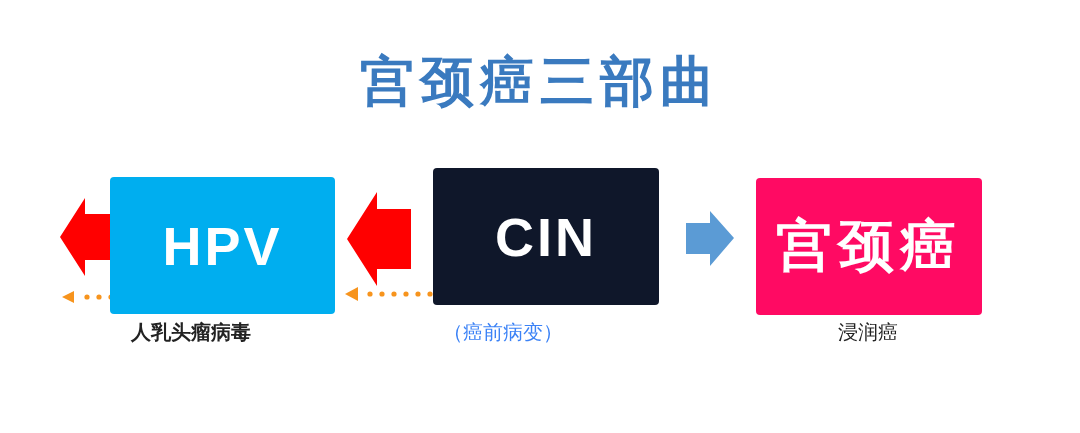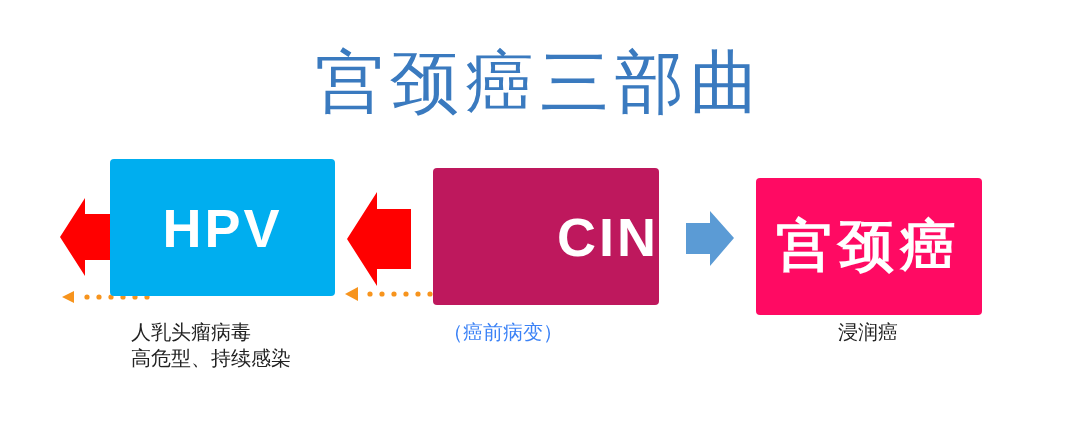--- a/index.html
+++ b/index.html
@@ -2,30 +2,30 @@
 <html><head>
   <meta charset="utf-8">
   <style>
     html, body { margin: 0; padding: 0; }
     body {
       width: 1080px; height: 433px; background: #ffffff; position: relative;
       overflow: hidden; font-family: "DejaVu Sans", "Liberation Sans", sans-serif;
     }
     .title {
       position: absolute; left: 0; width: 1080px; top: 50px; text-align: center;
-      font-size: 69px; font-weight: normal; color: #3a7abf; letter-spacing: 6px;
+      font-size: 54px; font-weight: bold; color: #3a7abf; letter-spacing: 6px;
       line-height: 64px;
     }
     .box {
       position: absolute; border-radius: 4px; display: flex; align-items: center;
       justify-content: center; color: #ffffff; font-weight: bold;
       font-family: "Liberation Sans", "DejaVu Sans", sans-serif;
     }
-    .box-hpv { left: 110px; top: 159px; width: 225px; height: 137px; background: #00aeef; font-size: 54px; letter-spacing: 3px; }
-    .box-cin { left: 433px; top: 168px; width: 226px; height: 137px; background: #be185d; font-size: 54px; letter-spacing: 3px; justify-content: flex-end; }
+    .box-hpv { left: 110px; top: 177px; width: 225px; height: 137px; background: #00aeef; font-size: 54px; letter-spacing: 3px; }
+    .box-cin { left: 433px; top: 168px; width: 226px; height: 137px; background: #0f172a; font-size: 54px; letter-spacing: 3px; }
     .box-cancer { left: 756px; top: 178px; width: 226px; height: 137px; background: #ff0a63; font-size: 56px; letter-spacing: 6px; font-family: "DejaVu Sans", sans-serif; }
     .arrow { position: absolute; }
     .caption {
       position: absolute; font-size: 20px; color: #222222; line-height: 26px;
       font-family: "DejaVu Sans", sans-serif;
     }
     .caption .red { color: #3b82f6; }
   </style>
 </head>
 <body>
@@ -69,23 +69,22 @@
 </div>
 
 <svg class="arrow" style="left:686px; top:211px;" width="48" height="55" viewBox="0 0 48 55">
   <polygon points="0,12 24,12 24,0 48,27 24,55 24,43 0,43" fill="#5b9bd5"></polygon>
 </svg>
 
 <div class="box box-cancer">
   <span>宫颈癌</span>
 </div>
 
-<div class="caption" style="left:131px; top:319px;">
+<div class="caption" style="left:131px; top:319px;font-weight:bold;">
   <div>人乳头瘤病毒</div>
-  <div>高危型、持续感染</div>
 </div>
 
 <div class="caption" style="left:447px; top:319px;">
   <div class="red" style="margin-left:-4px;">（癌前病变）</div>
 </div>
 
 <div class="caption" style="left:838px; top:319px;">
   <div>浸润癌</div>
 </div>
 

